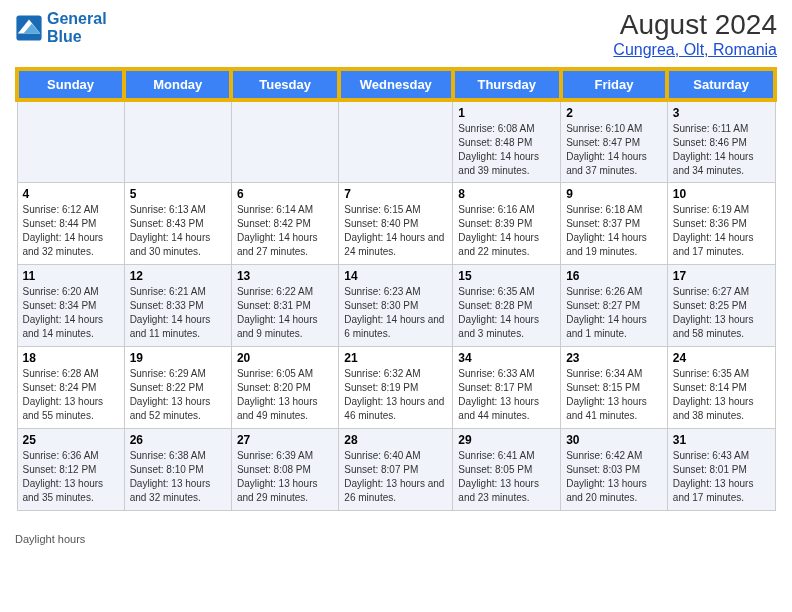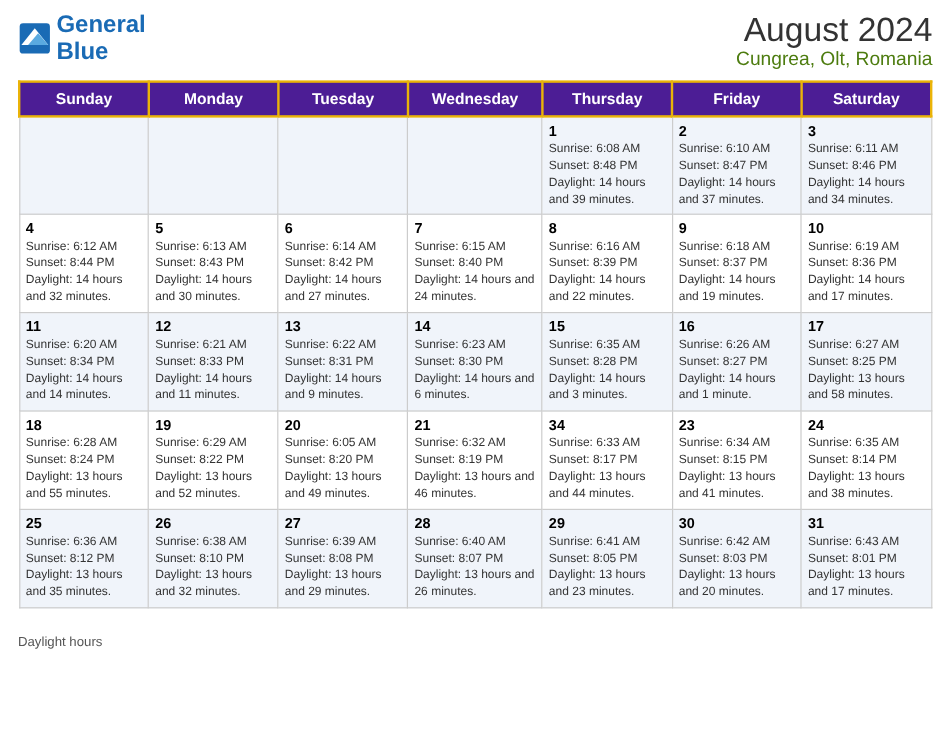--- a/index.html
+++ b/index.html
@@ -19,21 +19,21 @@
       justify-content: space-between;
       align-items: flex-start;
       margin-bottom: 8px;
     }
     .logo {
       display: flex;
       align-items: center;
       gap: 4px;
     }
     .logo-text {
-      font-size: 20px;
+      font-size: 16px;
       font-weight: bold;
       color: #333;
       line-height: 1.1;
     }
     .logo-text span {
       color: #1a6bb5;
     }
     .logo-icon {
       width: 28px;
       height: 28px;
@@ -42,35 +42,36 @@
       text-align: right;
     }
     .month-year {
       font-size: 28px;
       font-weight: normal;
       color: #333;
       line-height: 1.1;
     }
     .location {
       font-size: 16px;
-      color: #4d7c0f;
+      color: #1d4ed8;
+      text-decoration: underline;
     }
     table {
       width: 100%;
       border-collapse: collapse;
       font-size: 10.5px;
     }
     thead tr th {
-      background-color: #4c1d95;
+      background-color: #3b82f6;
       color: #fff;
       text-align: center;
       padding: 6px 19px;
       font-size: 13px;
       font-weight: bold;
-      border: 2px solid #eab308;
+      border: 4px solid #eab308;
     }
     tbody tr td {
       border: 1px solid #ccc;
       vertical-align: top;
       padding: 4px 5px;
       width: calc(100%/7);
       height: 82px;
     }
     tbody tr:nth-child(odd) td {
       background-color: #f0f4fa;

